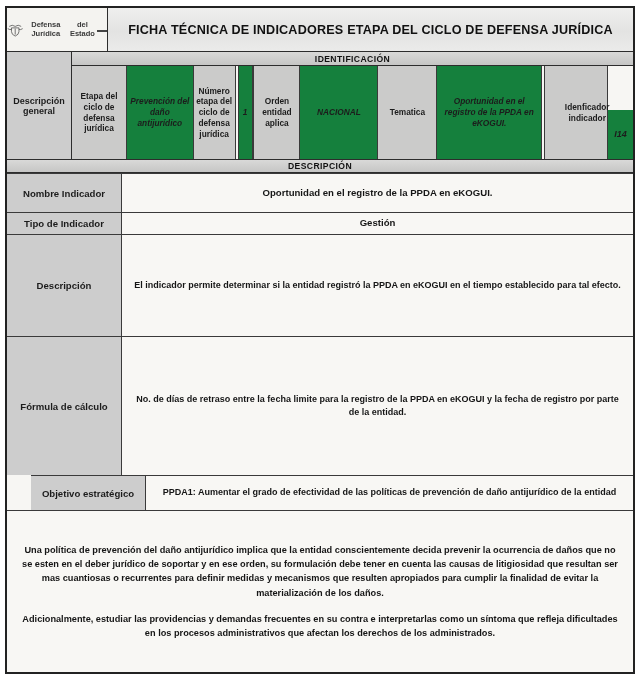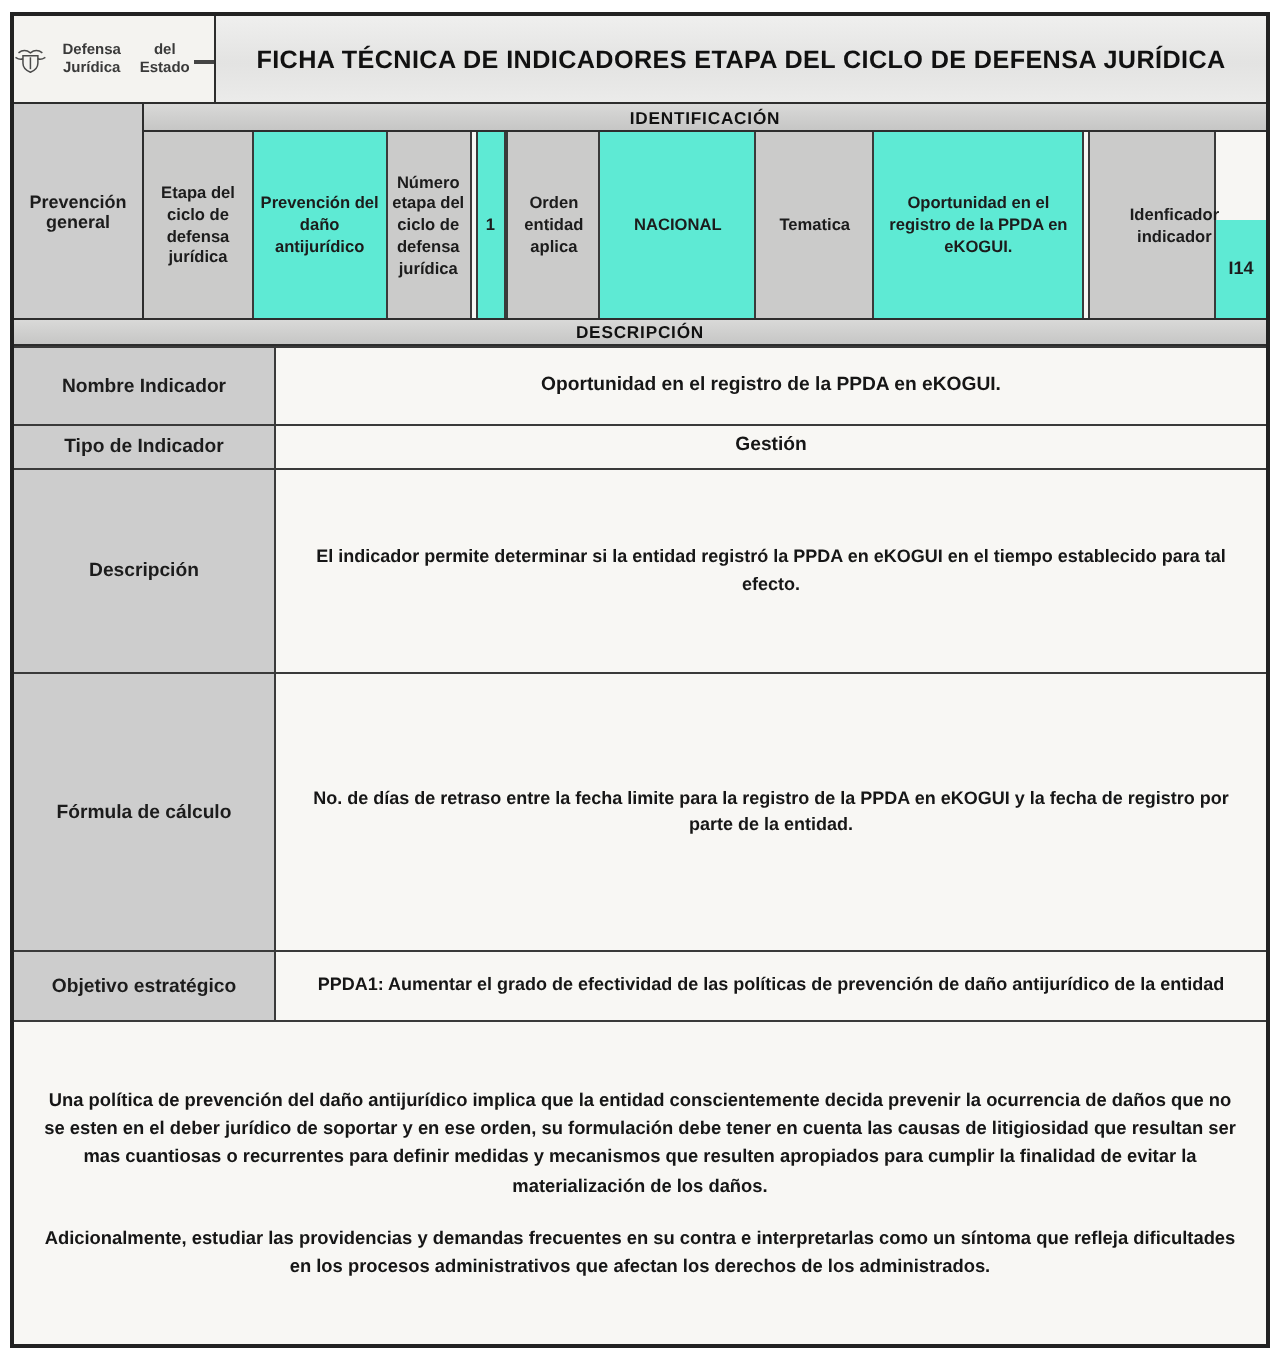--- a/index.html
+++ b/index.html
@@ -50,54 +50,54 @@
   .id-cells{flex:1;display:flex;align-items:stretch;min-width:0;}
   .id-cell{
     box-sizing:border-box;border:1.2px solid #3a3a3a;margin-left:-1.2px;
     display:flex;align-items:center;justify-content:center;text-align:center;
     font-size:8.3px;font-weight:700;line-height:1.3;padding:2px 2px;
     border-top:none;border-bottom:none;min-width:0;
   }
   .id-cell:first-child{border-left:none;margin-left:0;}
   .id-cell:last-child{border-right:none;}
   .id-cell.hdr{background:#cbcbca;}
-  .id-cell.val{background:#5eead4;}
+  .id-cell.val{background:#15803d;font-style:italic;}
   .id-cell.gap-both{margin-left:2px;margin-right:2px;}
   .id-cell.gap-left{margin-left:2px;padding-left:24px;}
   .w-etapa{width:55px;flex:0 0 auto;}
   .w-prev{width:68px;flex:0 0 auto;}
   .w-num{width:43px;flex:0 0 auto;}
   .w-uno{width:15px;flex:0 0 auto;}
   .w-orden{width:47px;flex:0 0 auto;}
   .w-nacional{flex:1 1 76px;}
   .w-tema{width:60px;flex:0 0 auto;}
   .w-oport{width:106px;flex:0 0 auto;}
   .w-ident{width:64px;flex:0 0 auto;background:#ccd2cc;}
   .w-i14{width:26px;flex:0 0 auto;font-size:9px;margin-top:44px;}
   
   .desc-band{height:12px;flex:0 0 auto;border-top:1.6px solid #2d2d2d;}
   .data-row{display:flex;flex:0 0 auto;border-top:1.4px solid #3a3a3a;min-height:0;}
   .data-row:first-of-type{border-top:none;}
   .row-label{
-    width:131px;flex:0 0 auto;background:#cdcdcd;border-right:1.4px solid #3a3a3a;
+    width:115px;flex:0 0 auto;background:#cdcdcd;border-right:1.4px solid #3a3a3a;
     display:flex;align-items:center;justify-content:center;text-align:center;
     font-size:9.6px;font-weight:700;padding:2px 4px;box-sizing:border-box;
   }
   .row-value{
     flex:1;display:flex;flex-direction:column;align-items:center;justify-content:center;
     text-align:center;background:#f8f7f4;
     font-size:9px;font-weight:600;line-height:1.5;
     padding:3px 12px;box-sizing:border-box;min-width:0;color:#161616;
   }
   .row-value.single{font-weight:700;font-size:9.6px;}
   .h-nombre{height:38px;}
   .h-tipo{height:21px;}
   .h-desc{height:101px;}
   .h-form{height:138px;}
-  .h-obj{height:34px;}
+  .h-obj{height:34px;margin-left:24px;}
   .h-etapa{flex:1 1 auto;}
   .etapa-p{margin:6px 0;font-size:9.2px;font-weight:600;line-height:1.55;}
 </style>
 </head>
 <body>
 
 <div class="doc">
 
   <div class="header-row">
     <div class="cell logo-cell">
@@ -110,21 +110,21 @@
         </g>
       </svg>
       <div class="logo-name">Defensa Jurídica</div>
       <div class="logo-name">del Estado</div>
       <div class="logo-dash"></div>
     </div>
     <div class="cell title-cell">FICHA TÉCNICA DE INDICADORES ETAPA DEL CICLO DE DEFENSA JURÍDICA</div>
   </div>
 
   <div class="id-section">
-    <div class="cell info-general">Prevención general</div>
+    <div class="cell info-general">Descripción general</div>
     <div class="id-right">
       <div class="band id-band">IDENTIFICACIÓN</div>
       <div class="id-cells">
         <div class="id-cell hdr w-etapa">Etapa del ciclo de defensa jurídica</div>
         <div class="id-cell val w-prev">Prevención del daño antijurídico</div>
         <div class="id-cell hdr w-num">Número etapa del ciclo de defensa jurídica</div>
         <div class="id-cell val w-uno gap-both">1</div>
         <div class="id-cell hdr w-orden">Orden entidad aplica</div>
         <div class="id-cell val w-nacional">NACIONAL</div>
         <div class="id-cell hdr w-tema">Tematica</div>

